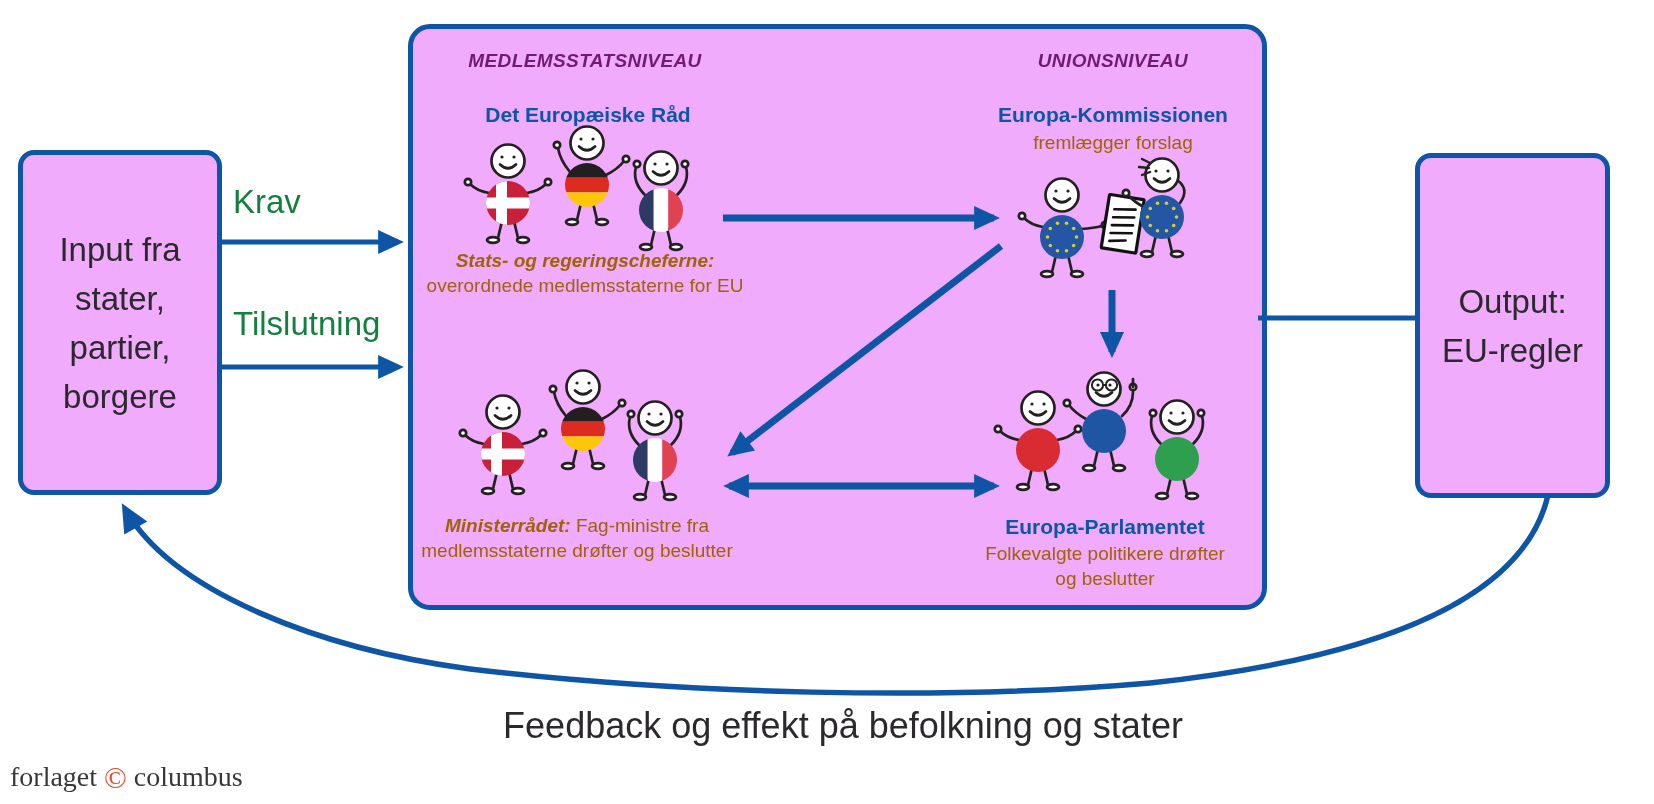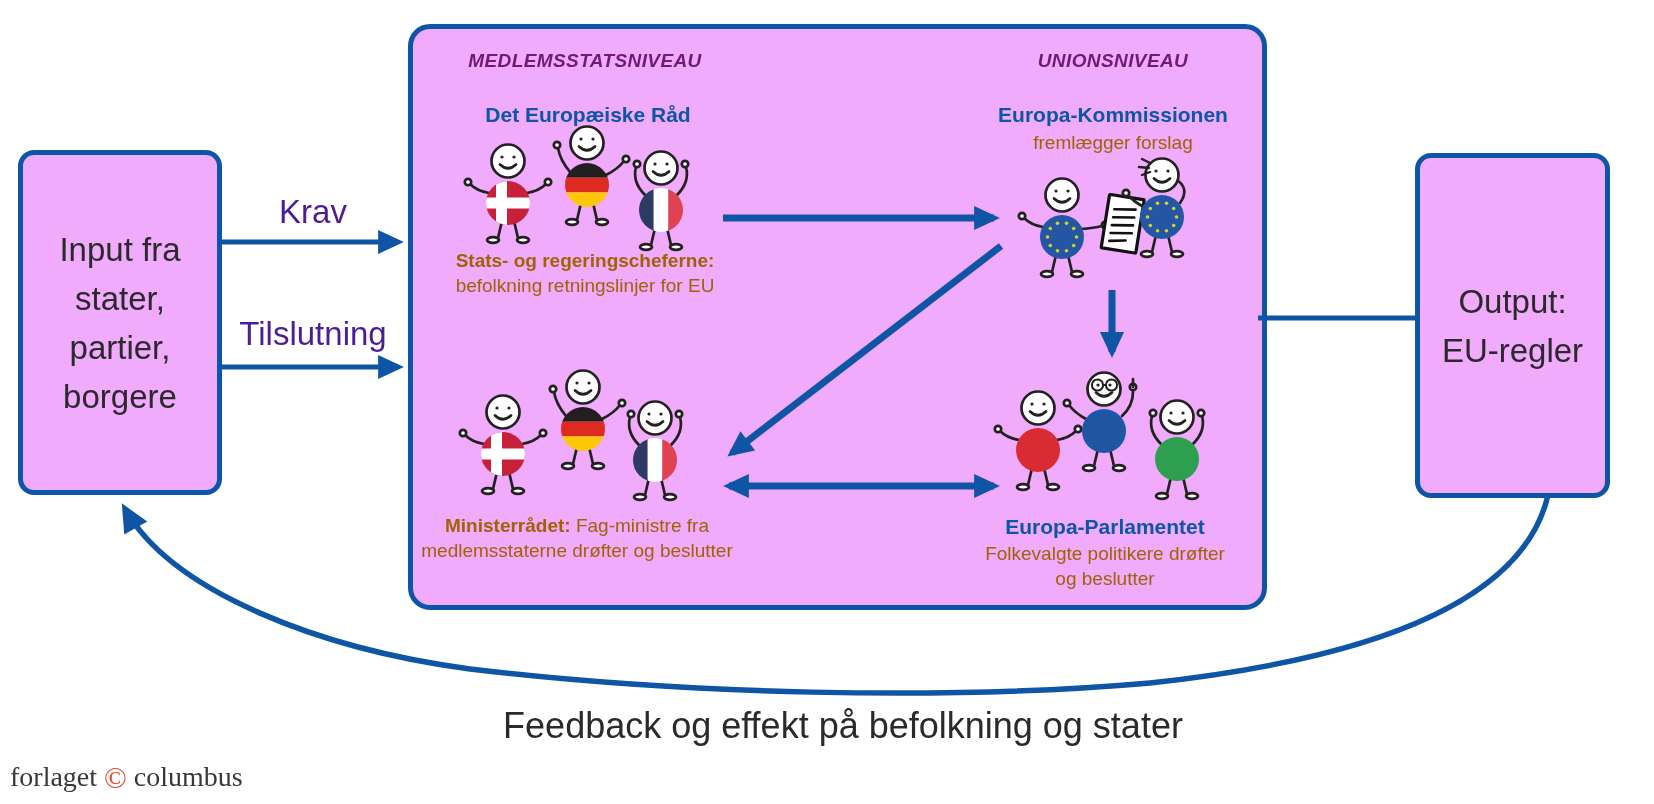--- a/index.html
+++ b/index.html
@@ -4,39 +4,39 @@
 <style>
   html,body{margin:0;padding:0;background:#fff;}
   .canvas{position:relative;width:1654px;height:804px;background:#fff;
           font-family:"Liberation Sans","DejaVu Sans",sans-serif;overflow:hidden;}
   .box{position:absolute;border:5px solid #0e56a5;border-radius:16px;background:#f0abfc;
        display:flex;align-items:center;justify-content:center;text-align:center;z-index:3;}
   #input-box{left:18px;top:150px;width:194px;height:335px;}
   #output-box{left:1415px;top:153px;width:185px;height:335px;}
   #central-box{left:408px;top:24px;width:849px;height:576px;border-radius:22px;z-index:1;}
   .box-text{font-size:33px;line-height:49px;color:#2b292c;}
-  .flow-label{position:absolute;font-size:33px;color:#4c1d95;text-align:center;z-index:4;margin-top:10px;}
+  .flow-label{position:absolute;font-size:33px;color:#15803d;text-align:left;z-index:4;}
   #krav-label{left:233px;top:183px;width:160px;}
   #tilslutning-label{left:233px;top:305px;width:160px;}
   .col-header{position:absolute;font-weight:700;font-size:19px;color:#701a75;
               letter-spacing:.4px;text-align:center;width:320px;z-index:4;font-style:italic;}
   #header-left{left:425px;top:50px;}
   #header-right{left:953px;top:50px;}
   .blue-title{position:absolute;font-weight:700;font-size:21px;color:#0e56a5;
               text-align:center;width:320px;z-index:4;}
   #council-title{left:428px;top:103px;}
   #commission-title{left:953px;top:103px;}
   #parliament-title{left:945px;top:515px;}
   .caption{position:absolute;font-size:19px;color:#a16207;text-align:center;
            width:420px;line-height:25px;z-index:4;}
   #commission-sub{left:903px;top:130px;}
   #council-caption{left:375px;top:248px;}
   #ministers-caption{left:367px;top:513px;}
   #parliament-caption{left:895px;top:541px;}
-  .b{font-weight:700;}
+  .b{font-weight:700;font-style:italic;}
   #feedback-label{position:absolute;left:443px;top:705px;width:800px;text-align:center;
                   font-size:36px;color:#2b292c;z-index:4;}
   #logo{position:absolute;left:10px;top:761px;font-family:"Liberation Serif","DejaVu Serif",serif;
         font-size:28px;color:#3a3739;display:flex;align-items:center;gap:7px;z-index:4;}
   #logo .copy{color:#e2492d;font-size:30px;line-height:1;position:relative;top:1px;}
   #arrow-layer{position:absolute;left:0;top:0;z-index:2;}
   .fig-layer{position:absolute;left:0;top:0;width:100%;height:100%;z-index:3;pointer-events:none;}
   .figure{position:absolute;}
 </style>
 </head>
@@ -85,21 +85,21 @@
 
   <div class="flow-label" id="krav-label">Krav</div>
   <div class="flow-label" id="tilslutning-label">Tilslutning</div>
 
   <div class="col-header" id="header-left">MEDLEMSSTATSNIVEAU</div>
   <div class="col-header" id="header-right">UNIONSNIVEAU</div>
 
   <div class="blue-title" id="council-title">Det Europæiske Råd</div>
   <div class="caption" id="council-caption">
     <div class="b">Stats- og regeringscheferne:</div>
-    <div>befolkning retningslinjer for EU</div>
+    <div>overordnede medlemsstaterne for EU</div>
   </div>
 
   <div class="blue-title" id="commission-title">Europa-Kommissionen</div>
   <div class="caption" id="commission-sub">fremlægger forslag</div>
 
   <div class="caption" id="ministers-caption">
     <div>
       <span class="b">Ministerrådet:</span><span> Fag-ministre fra</span>
     </div>
     <div>medlemsstaterne drøfter og beslutter</div>

